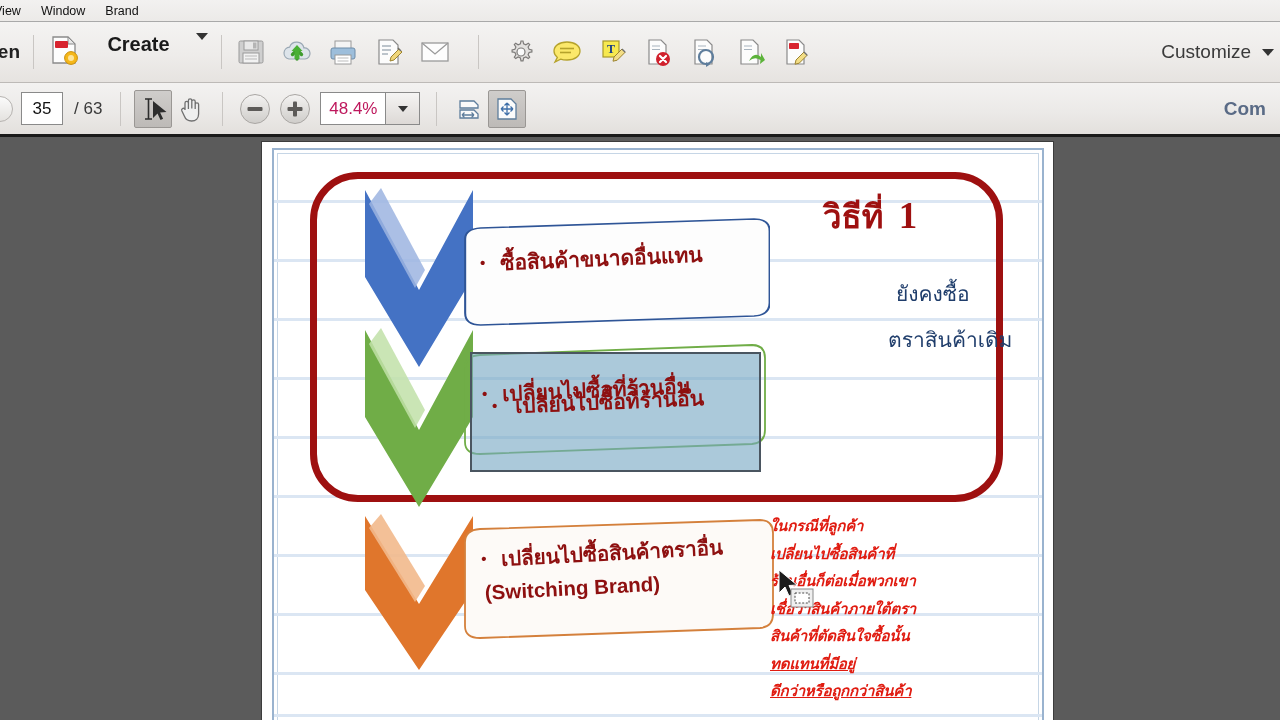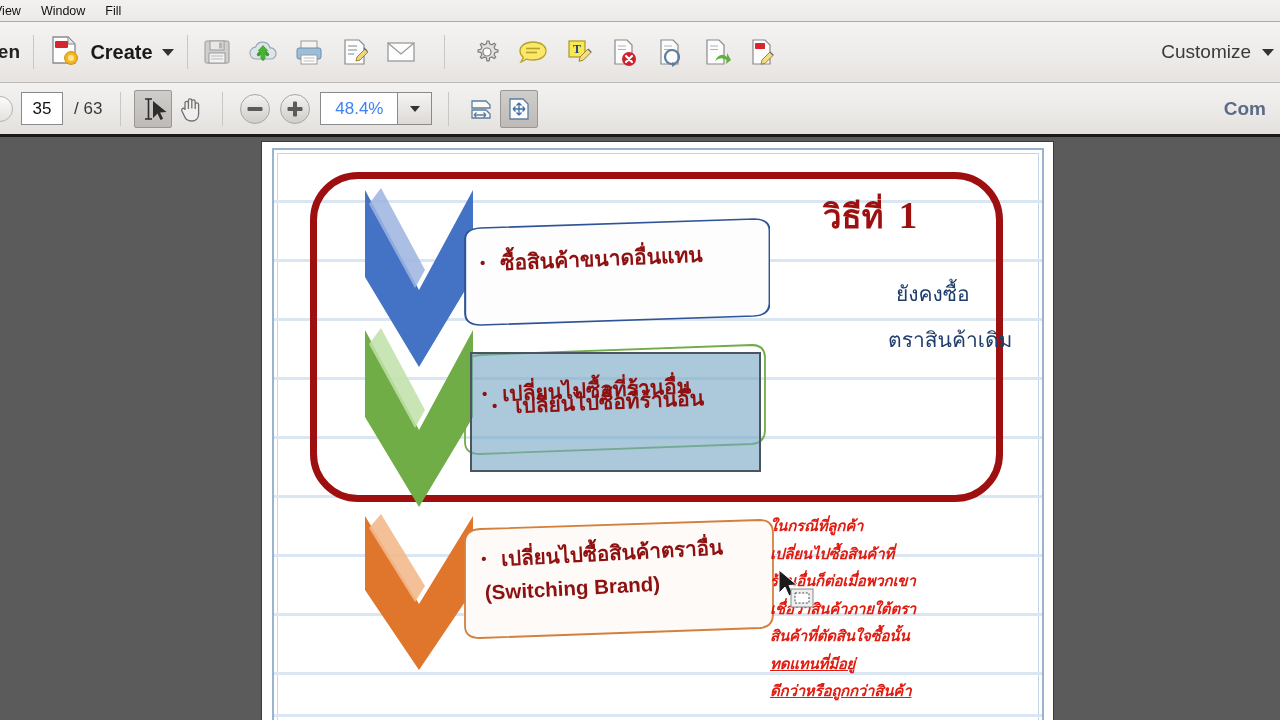--- a/index.html
+++ b/index.html
@@ -27,21 +27,21 @@
     background:linear-gradient(#f4f3f2 0%,#eeecea 55%,#e6e3e0 100%);
     border-bottom:1px solid #bdbab7;
     display:flex; align-items:center;
   }
   .tb-open{
     font-size:19px; font-weight:bold; color:#222; margin-left:-14px;
     letter-spacing:.2px;
   }
   .vsep{ width:1px; height:34px; background:#c9c6c3; margin:0 13px; flex:none;}
   .tb-create{
-    display:flex; align-items:center; gap:9px;
+    display:flex; align-items:flex-start; gap:26px;
   }
   .tb-create .lbl{ font-size:20px; font-weight:bold; color:#1a1a1a;}
   .caret{ width:0;height:0;border-left:6px solid transparent;border-right:6px solid transparent;border-top:7px solid #333;}
   .caret.sm{border-left:5px solid transparent;border-right:5px solid transparent;border-top:6px solid #333;}
   .icons{ display:flex; align-items:center; gap:13px;}
   .ibtn{ width:33px;height:33px; display:flex;align-items:center;justify-content:center;}
   .customize{
     margin-left:auto; margin-right:6px; display:flex; align-items:center; gap:11px;
     font-size:19px; color:#3a3a3a;
   }
@@ -70,22 +70,22 @@
   .toolbtn.on{ background:linear-gradient(#cfcdcb,#bdbab7); border:1px solid #9a9794; border-radius:2px;}
   .zbtn{ width:30px;height:30px;border-radius:50%;background:linear-gradient(#f3f2f1,#cfcdca);
          border:1px solid #a9a6a3; position:relative;}
   .zbtn::before{ content:""; position:absolute; left:50%; top:50%; transform:translate(-50%,-50%);
                  width:15px;height:4px;background:#5c5a58; border-radius:1px;}
   .zbtn.plus::after{ content:""; position:absolute; left:50%; top:50%; transform:translate(-50%,-50%);
                  width:4px;height:15px;background:#5c5a58; border-radius:1px;}
   .zoombox{
     display:flex; align-items:center; height:33px; border:1px solid #8a8a8a; margin-left:10px;
   }
-  .zoomval{ width:76px; height:100%; background:#fff; display:flex;align-items:center;justify-content:center;
-            font-size:17px;color:#3b82f6;}
+  .zoomval{ width:64px; height:100%; background:#fff; display:flex;align-items:center;justify-content:center;
+            font-size:17px;color:#be185d;}
   .zoomdd{ width:34px;height:100%; background:linear-gradient(#f5f4f3,#ddd9d6);
            border-left:1px solid #8a8a8a; display:flex;align-items:center;justify-content:center;}
   .rightlinks{ margin-left:auto; display:flex; align-items:stretch; height:54px;}
   .rlink{
     display:flex;align-items:center; padding:0 14px; font-size:19px; font-weight:bold; color:#5a6b86;
     border-left:2px dotted #9aa4b5;
   }
   .rlink:first-child{ border-left:none;}
 
   
@@ -147,21 +147,21 @@
   .cursor{ position:absolute; left:777px; top:432px; }
 </style>
 </head>
 <body>
 
 <div id="app">
 
   <div class="menubar">
     <div class="mi">View</div>
     <div class="mi">Window</div>
-    <div class="mi">Fill</div>
+    <div class="mi">Brand</div>
   </div>
 
   <div class="toolbar1">
 
     <div class="tb-open">pen</div>
     <div class="vsep"></div>
 
     <div class="tb-create">
       <span>
         <svg width="34" height="34" viewBox="0 0 34 34">

